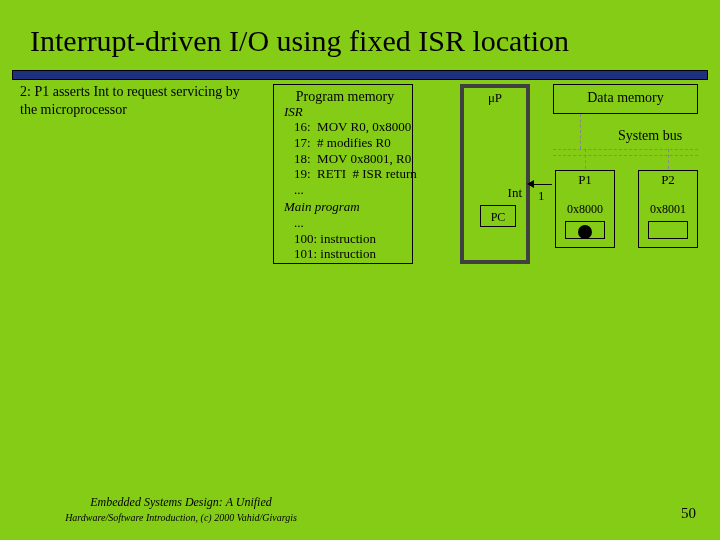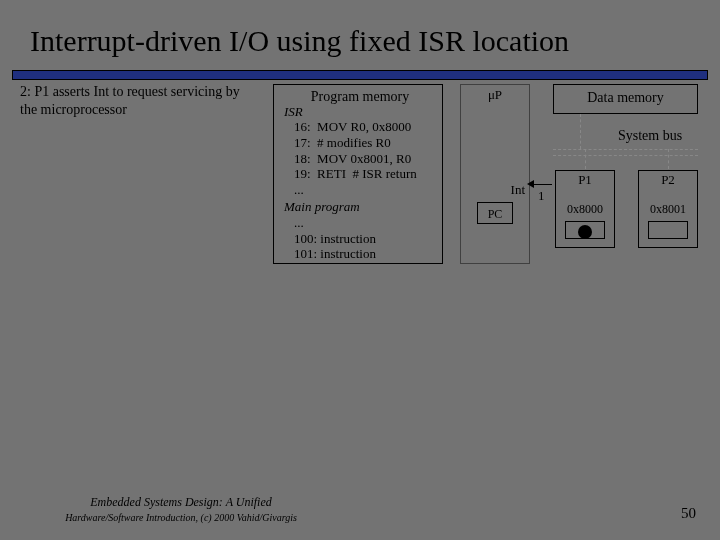--- a/index.html
+++ b/index.html
@@ -1,30 +1,30 @@
 <!DOCTYPE html>
 <html><head>
 <meta charset="utf-8">
 <style>
   * { box-sizing: border-box; margin: 0; padding: 0; }
   html, body { width: 720px; height: 540px; font-family: "Times New Roman", serif; background: #fff; color: #000; }
-  .slide { width: 720px; height: 540px; position: relative; background: #737373; }
+  .slide { width: 720px; height: 540px; position: relative; background: #84cc16; }
   .title { font-size: 30px; font-weight: 400; padding: 24px 20px 12px 30px; }
   .underline { height: 10px; background: #1f2f7f; margin: 0 12px 0 12px; border: 1px solid #000; }
   .content { position: relative; padding: 14px 12px 0 16px; }
 
   .step-text { position: absolute; left: 20px; top: 3px; width: 225px; font-size: 14px; line-height: 1.25; }
 
-  .pm-box { position: absolute; left: 273px; top: 4px; width: 170px; height: 180px; border: 1px solid #000; padding: 4px 6px 4px 10px; font-size: 13px; line-height: 1.2; }
+  .pm-box { position: absolute; left: 273px; top: 4px; width: 140px; height: 180px; border: 1px solid #000; padding: 4px 6px 4px 10px; font-size: 13px; line-height: 1.2; }
   .pm-title { text-align: center; font-size: 14px; }
   .pm-isr { font-style: italic; margin-top: -2px; }
   .pm-line { padding-left: 10px; white-space: pre; }
   .pm-main { font-style: italic; margin-top: 2px; }
 
-  .cpu-box { position: absolute; left: 460px; top: 4px; width: 70px; height: 180px; border: 1px solid #404040; }
+  .cpu-box { position: absolute; left: 460px; top: 4px; width: 70px; height: 180px; border: 4px solid #404040; }
   .cpu-label { text-align: center; font-size: 13px; padding-top: 2px; }
   .int-label { position: absolute; right: 4px; top: 97px; font-size: 13px; }
   .pc-box { position: absolute; left: 16px; top: 117px; width: 36px; height: 22px; border: 1px solid #000; font-size: 12px; text-align: center; line-height: 22px; }
 
   .dm-box { position: absolute; left: 553px; top: 4px; width: 145px; height: 30px; border: 1px solid #000; text-align: center; font-size: 14px; line-height: 26px; }
   .sysbus { position: absolute; left: 618px; top: 48px; font-size: 14px; }
 
   .p1-box { position: absolute; left: 555px; top: 90px; width: 60px; height: 78px; border: 1px solid #000; }
   .p2-box { position: absolute; left: 638px; top: 90px; width: 60px; height: 78px; border: 1px solid #000; }
   .p-label { text-align: center; font-size: 13px; padding-top: 1px; }

